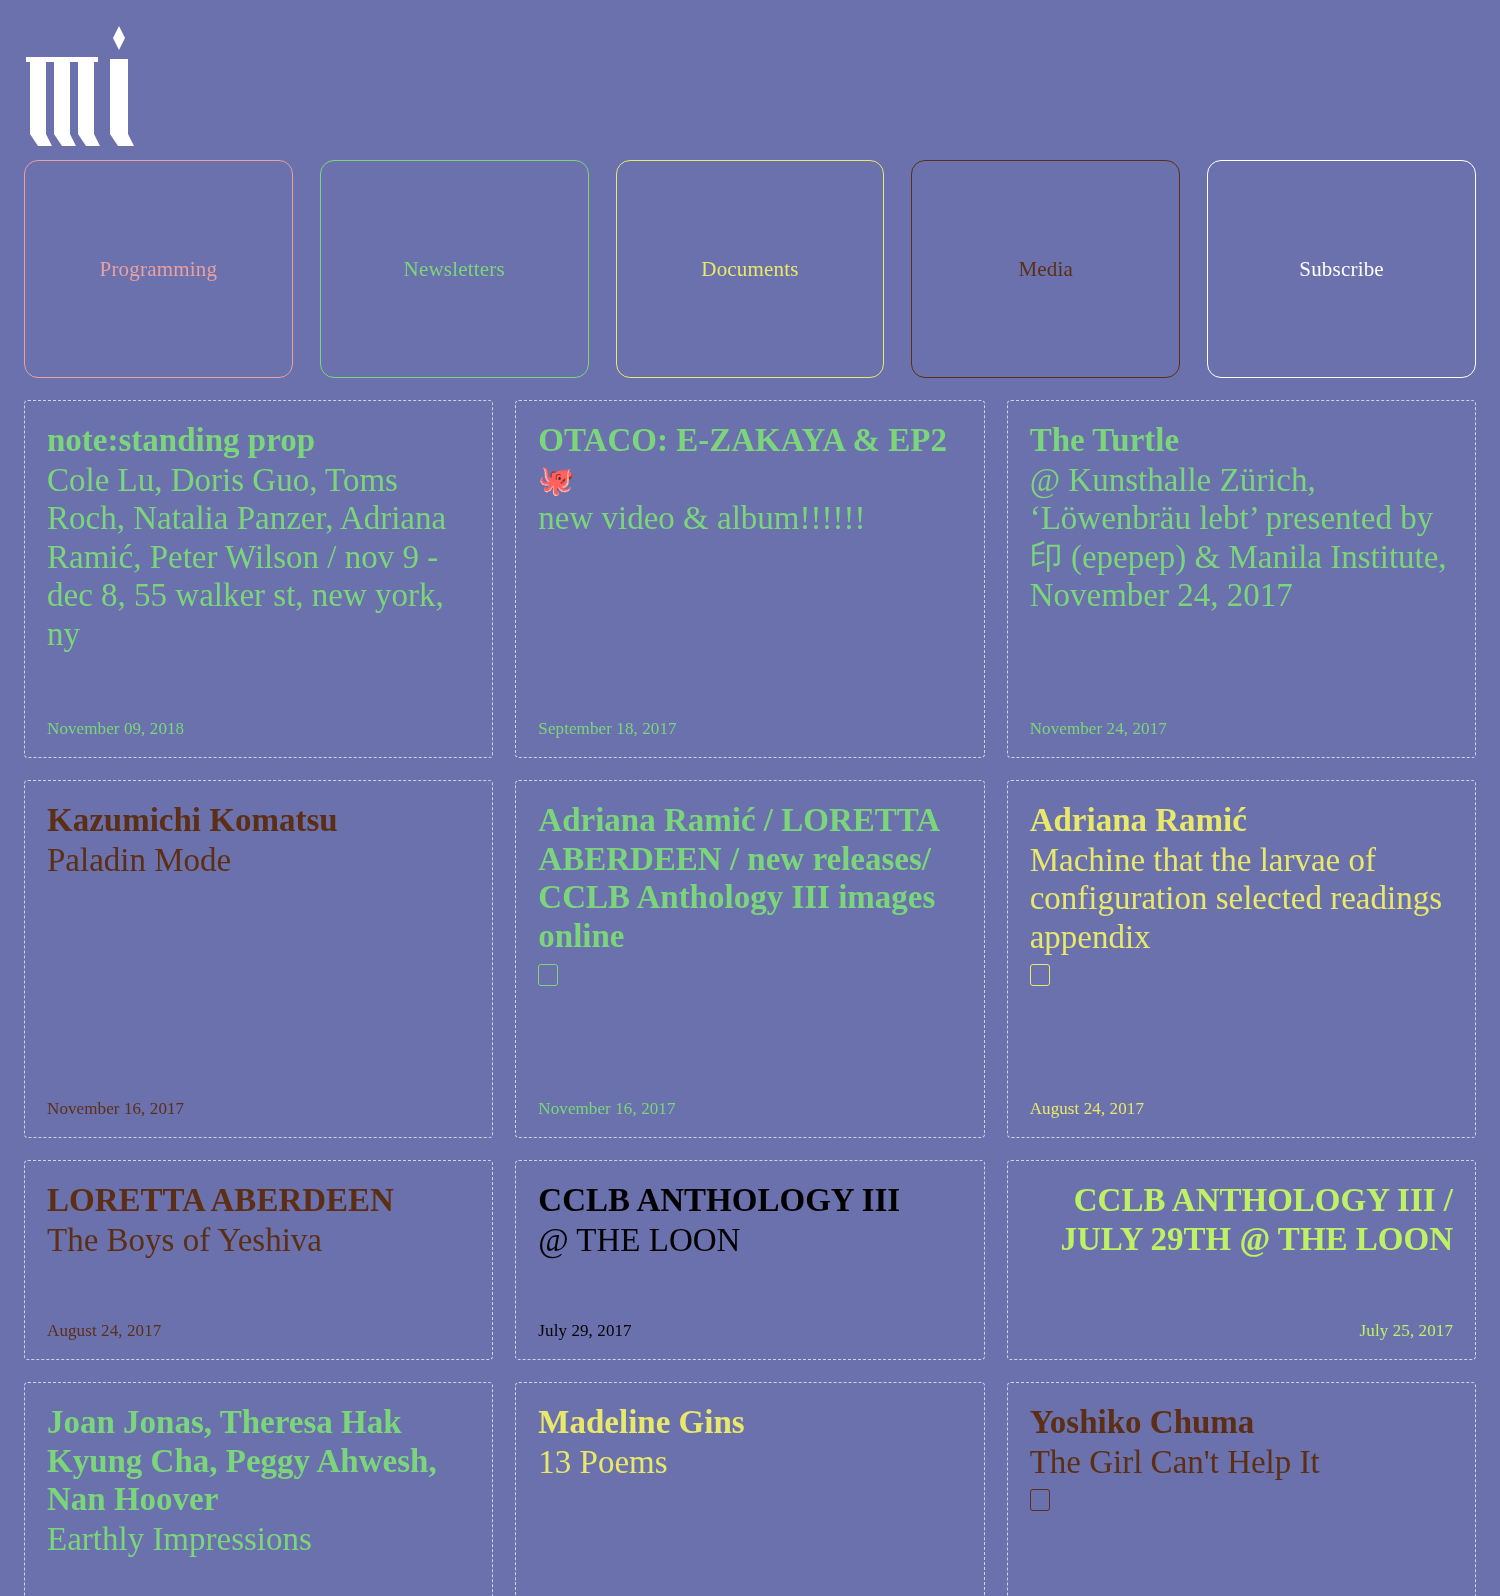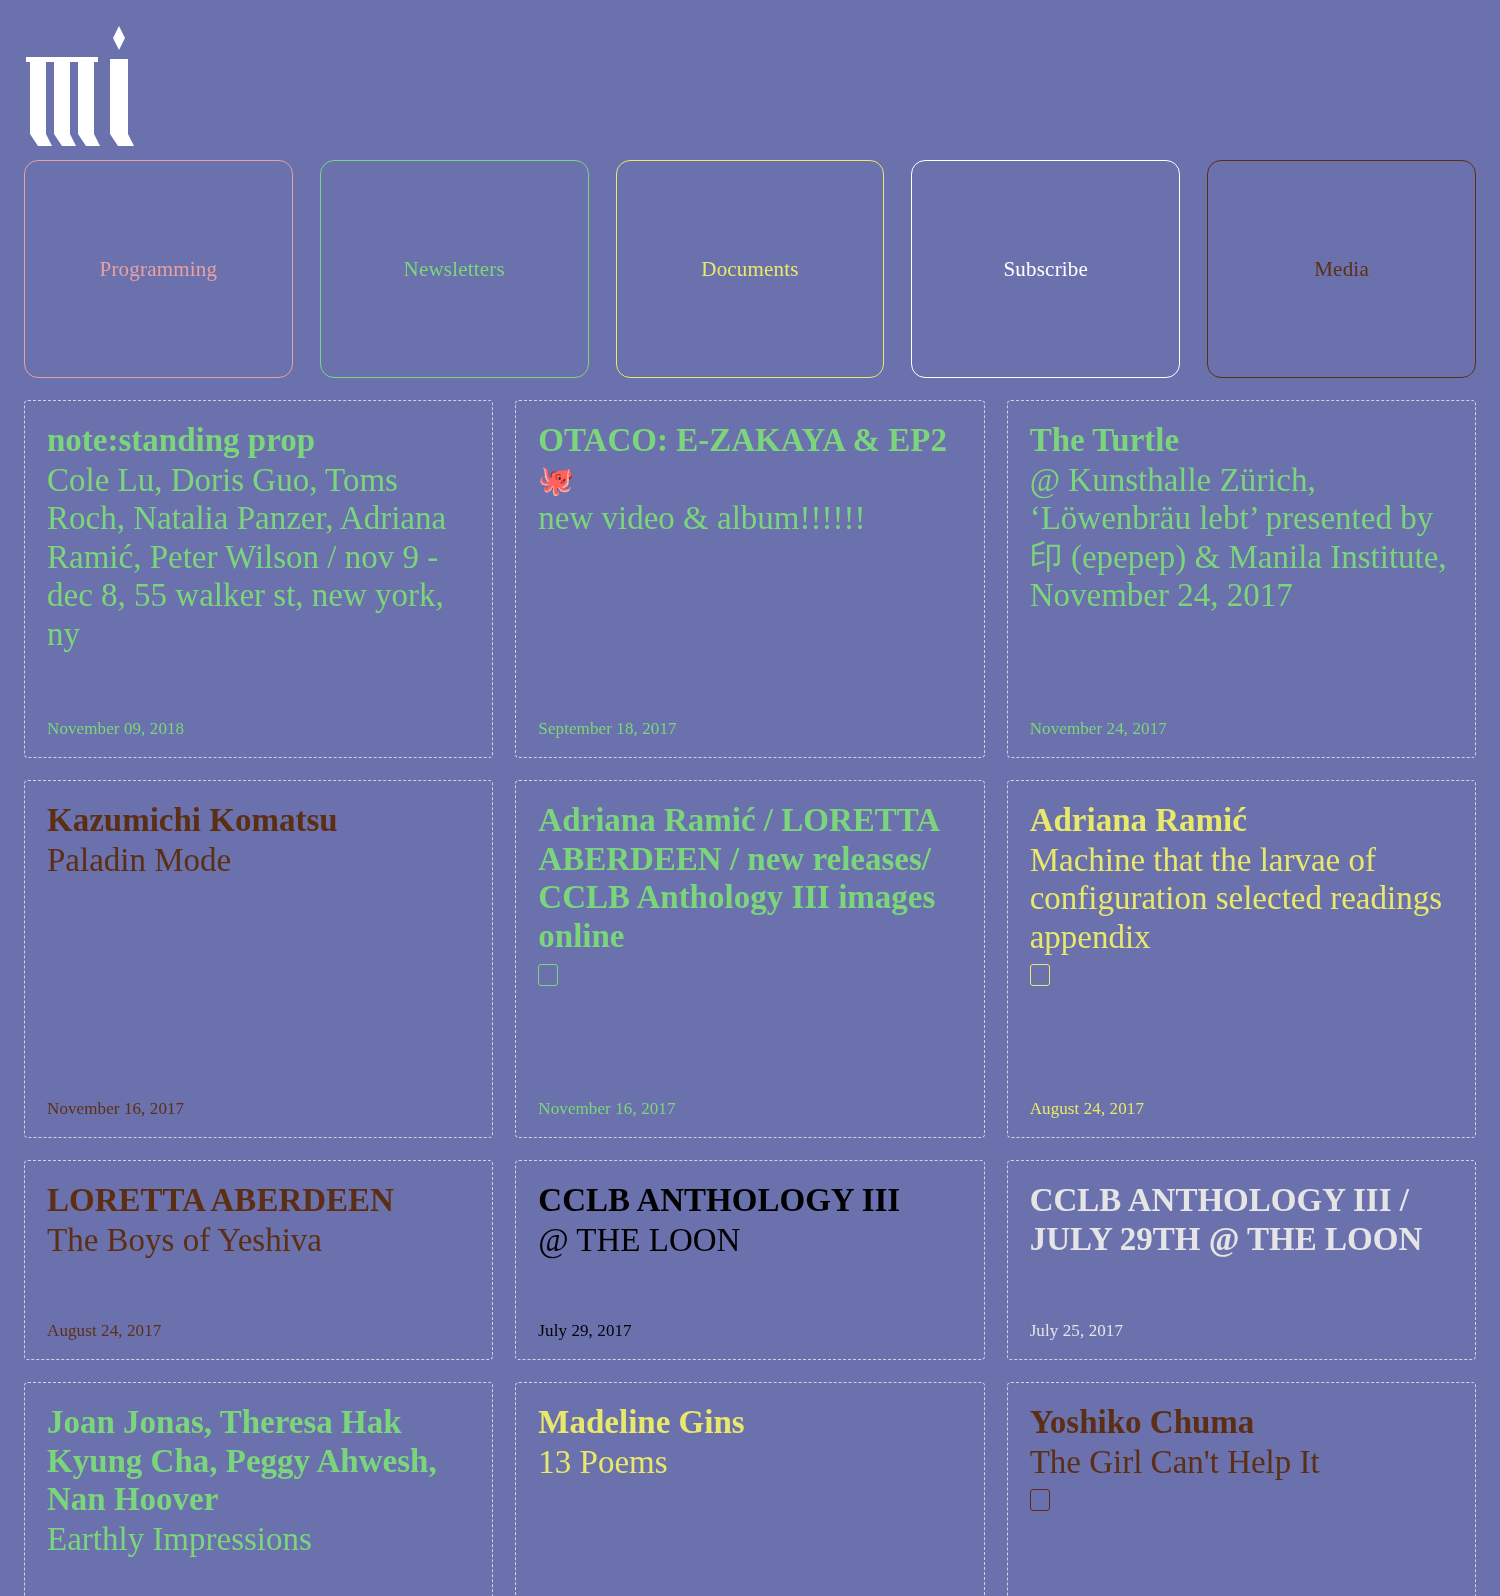--- a/index.html
+++ b/index.html
@@ -112,25 +112,25 @@
   <nav class="nav">
     <div class="nav-item" style="color: rgb(232, 160, 160); border-color: rgb(232, 160, 160);">
       <span>Programming</span>
     </div>
     <div class="nav-item" style="color: rgb(123, 214, 123); border-color: rgb(123, 214, 123);">
       <span>Newsletters</span>
     </div>
     <div class="nav-item" style="color: rgb(232, 232, 106); border-color: rgb(232, 232, 106);">
       <span>Documents</span>
     </div>
+    <div class="nav-item" style="color: rgb(92, 47, 20); border-color: rgb(92, 47, 20);">
+      <span>Media</span>
+    </div>
     <div class="nav-item" style="color: rgb(255, 255, 255); border-color: rgb(255, 255, 255);">
       <span>Subscribe</span>
-    </div>
-    <div class="nav-item" style="color: rgb(92, 47, 20); border-color: rgb(92, 47, 20);">
-      <span>Media</span>
     </div>
   </nav>
 
   <div class="grid" id="card-grid">
       <div class="card" style="color: rgb(123, 214, 123);">
         <div class="title">note:standing prop</div>
         <div class="subtitle">Cole Lu, Doris Guo, Toms Roch, Natalia Panzer, Adriana Ramić, Peter Wilson / nov 9 - dec 8, 55 walker st, new york, ny</div>
         <div class="spacer"></div>
         <div class="date">November 09, 2018</div>
       </div>
@@ -170,21 +170,21 @@
         <div class="subtitle">The Boys of Yeshiva</div>
         <div class="spacer"></div>
         <div class="date">August 24, 2017</div>
       </div>
       <div class="card row-short" style="color: #000000;">
         <div class="title">CCLB ANTHOLOGY III</div>
         <div class="subtitle">@ THE LOON</div>
         <div class="spacer"></div>
         <div class="date">July 29, 2017</div>
       </div>
-      <div class="card row-short" style="color: #e5e5e5;">
+      <div class="card row-short" style="color: #bef264; text-align: right;">
         <div class="title">CCLB ANTHOLOGY III / JULY 29TH @ THE LOON</div>
         <div class="spacer"></div>
         <div class="date">July 25, 2017</div>
       </div>
       <div class="card" style="color: rgb(123, 214, 123);">
         <div class="title">Joan Jonas, Theresa Hak Kyung Cha, Peggy Ahwesh, Nan Hoover</div>
         <div class="subtitle">Earthly Impressions</div>
         <div class="spacer"></div>
       </div>
       <div class="card" style="color: rgb(232, 232, 106);">

